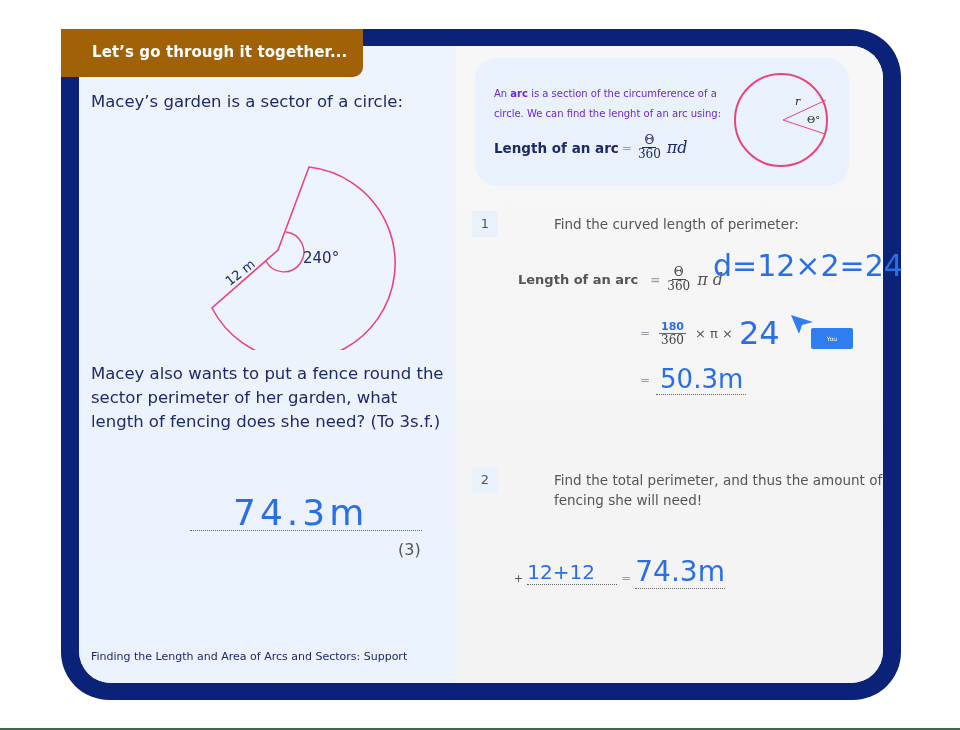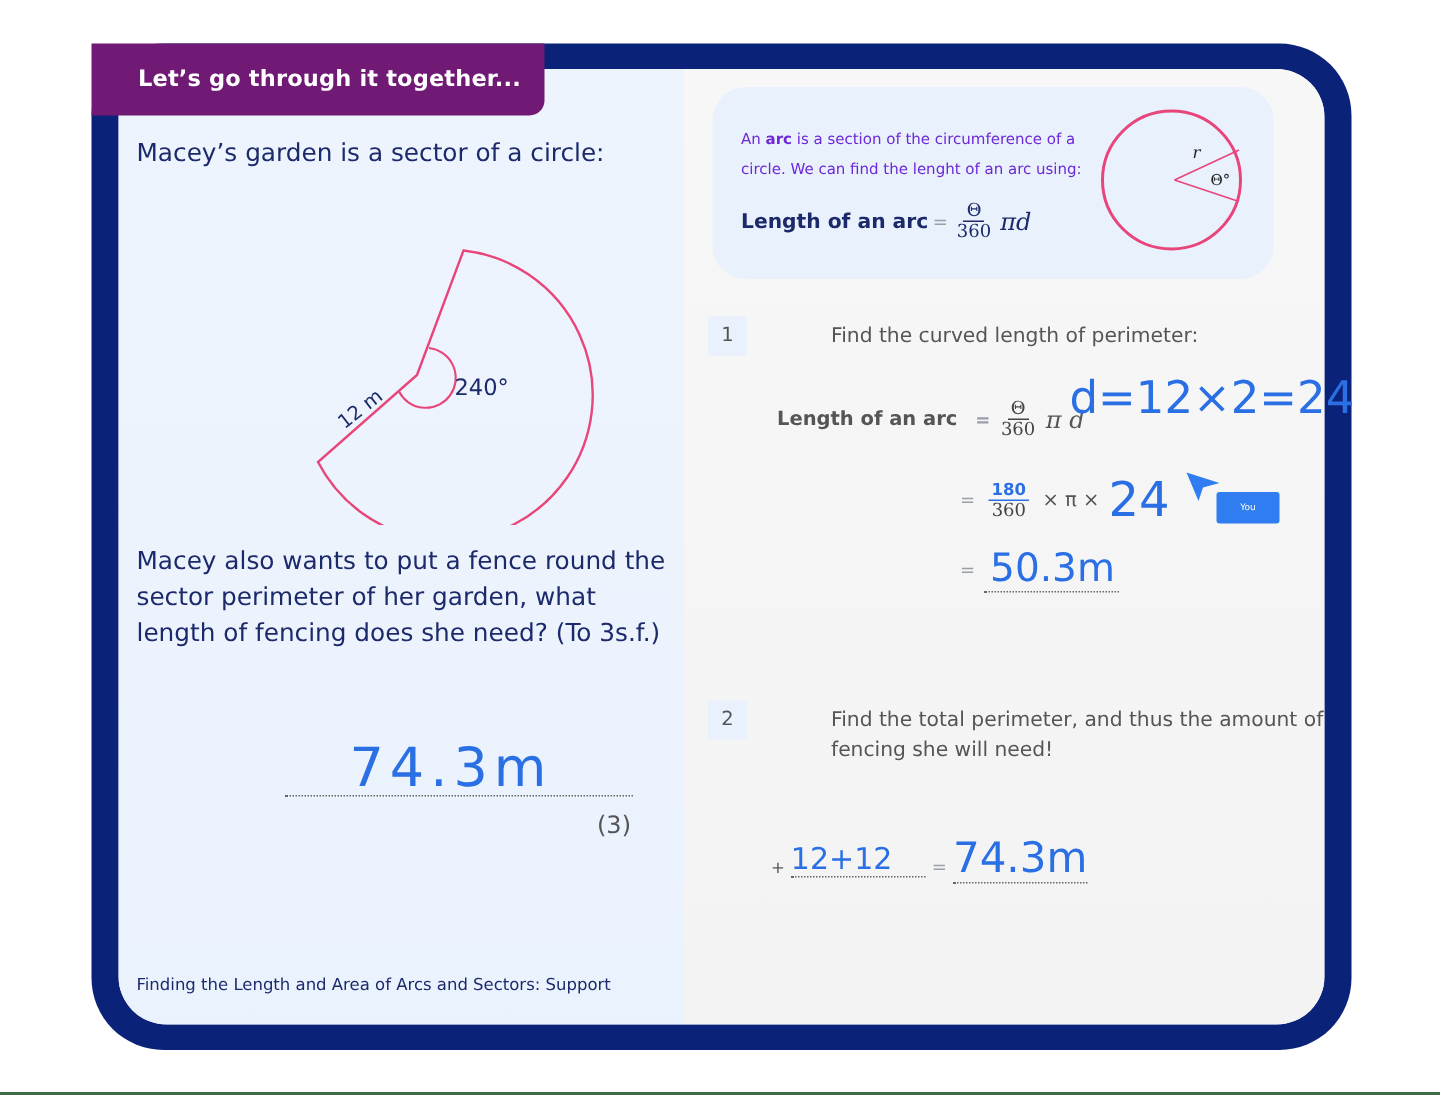--- a/index.html
+++ b/index.html
@@ -17,21 +17,21 @@
   .left-panel {
     position: absolute; left: 0; top: 0; width: 377px; height: 100%;
     background: linear-gradient(180deg, #eef4fd 0%, #eaf2fd 100%);
   }
   .right-panel {
     position: absolute; left: 377px; top: 0; right: 0; height: 100%;
     background: linear-gradient(180deg, #f7f7f8 0%, #f3f3f4 100%);
   }
   .header-tab {
     position: absolute; left: 61px; top: 29px; width: 302px; height: 48px;
-    background: #701a75; border-radius: 0 0 10px 0;
+    background: #a16207; border-radius: 0 0 10px 0;
     color: #ffffff; font-weight: bold; font-size: 15px;
     padding: 14px 0 0 31px; letter-spacing: 0.1px;
   }
   .intro {
     position: absolute; left: 91px; top: 92px; font-size: 16.5px; color: #1c2a6b;
   }
   .question {
     position: absolute; left: 91px; top: 362px; width: 360px; font-size: 16.5px;
     line-height: 24px; color: #1c2a6b;
   }

